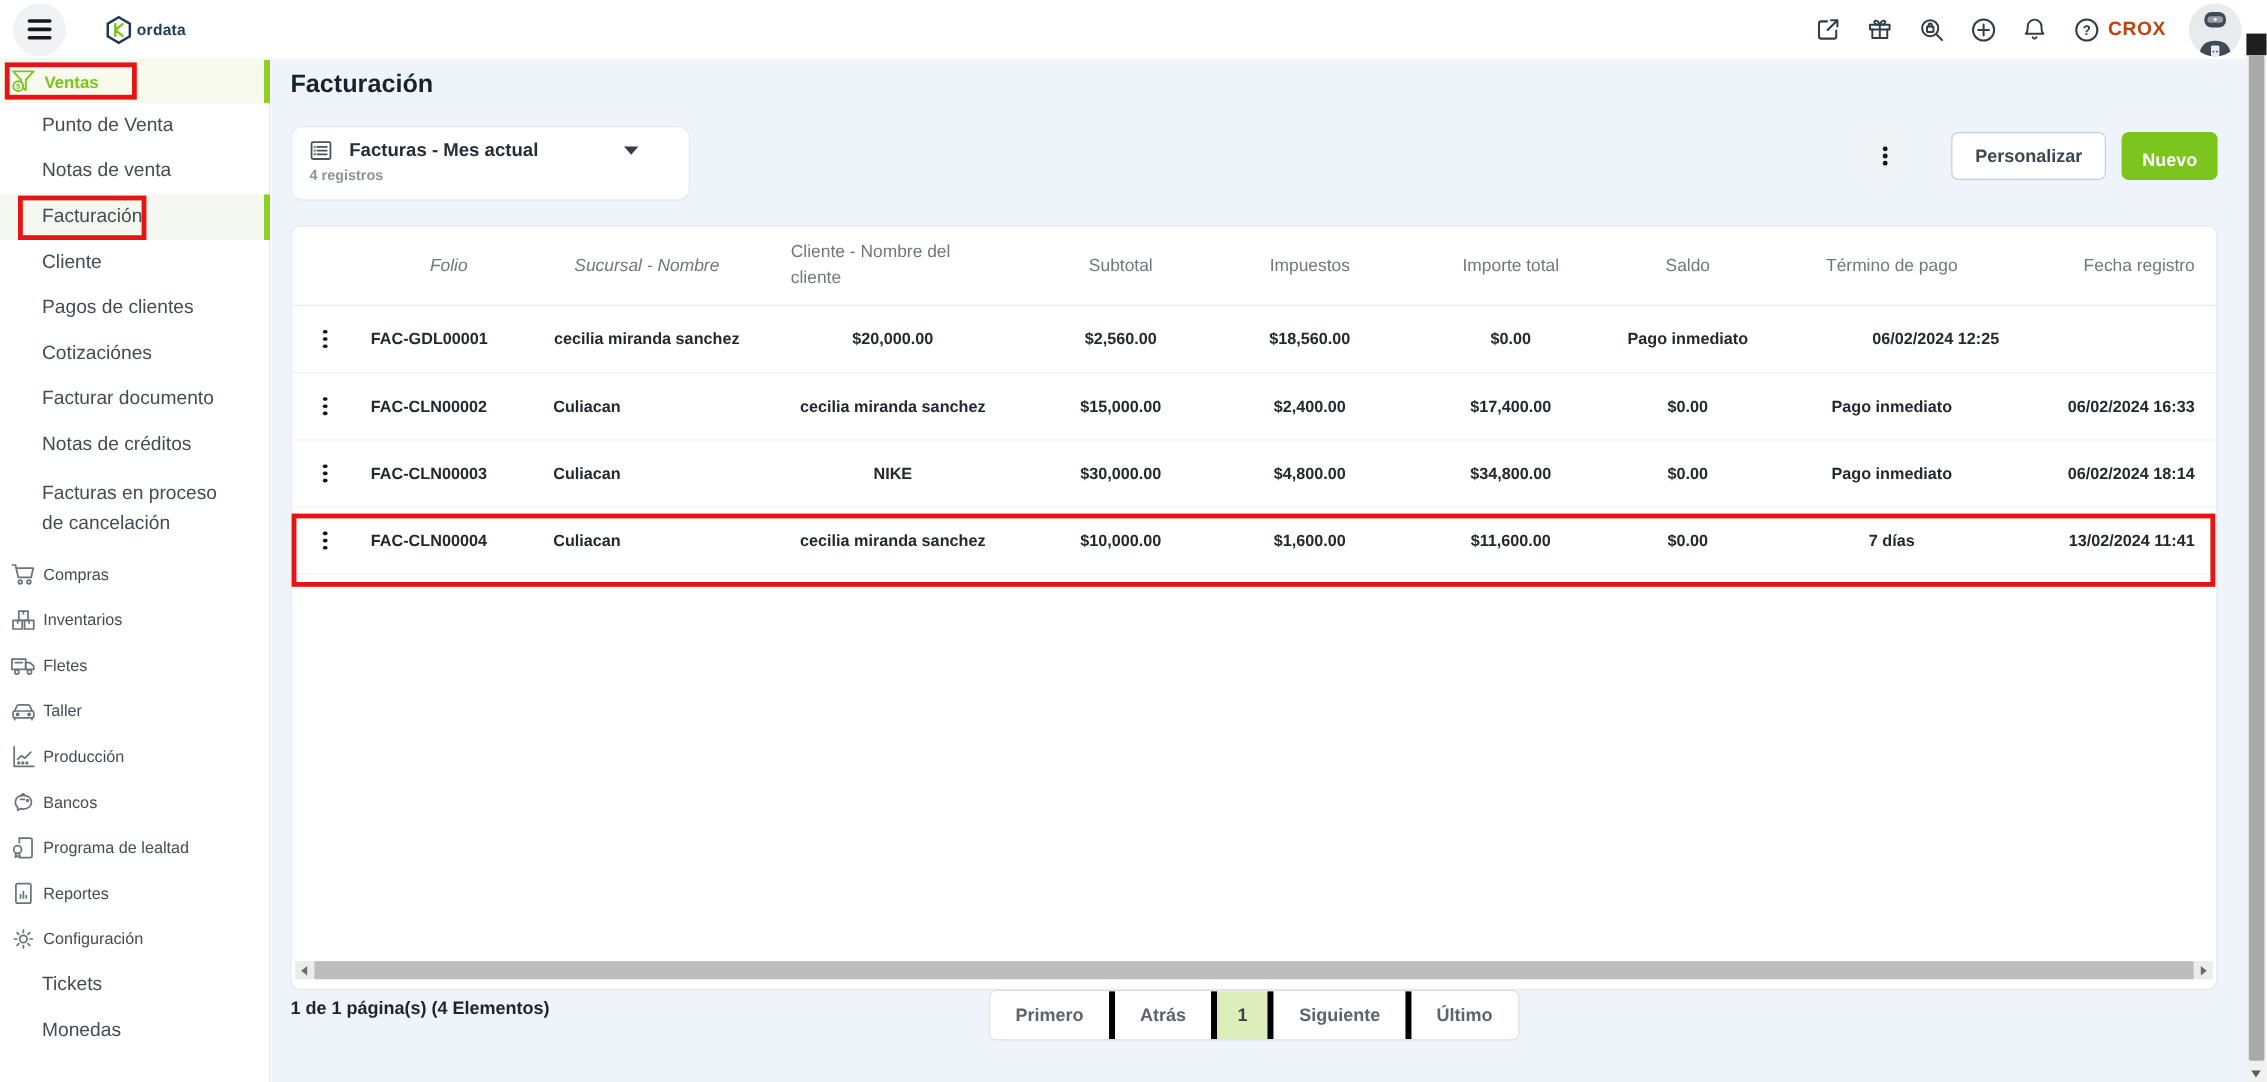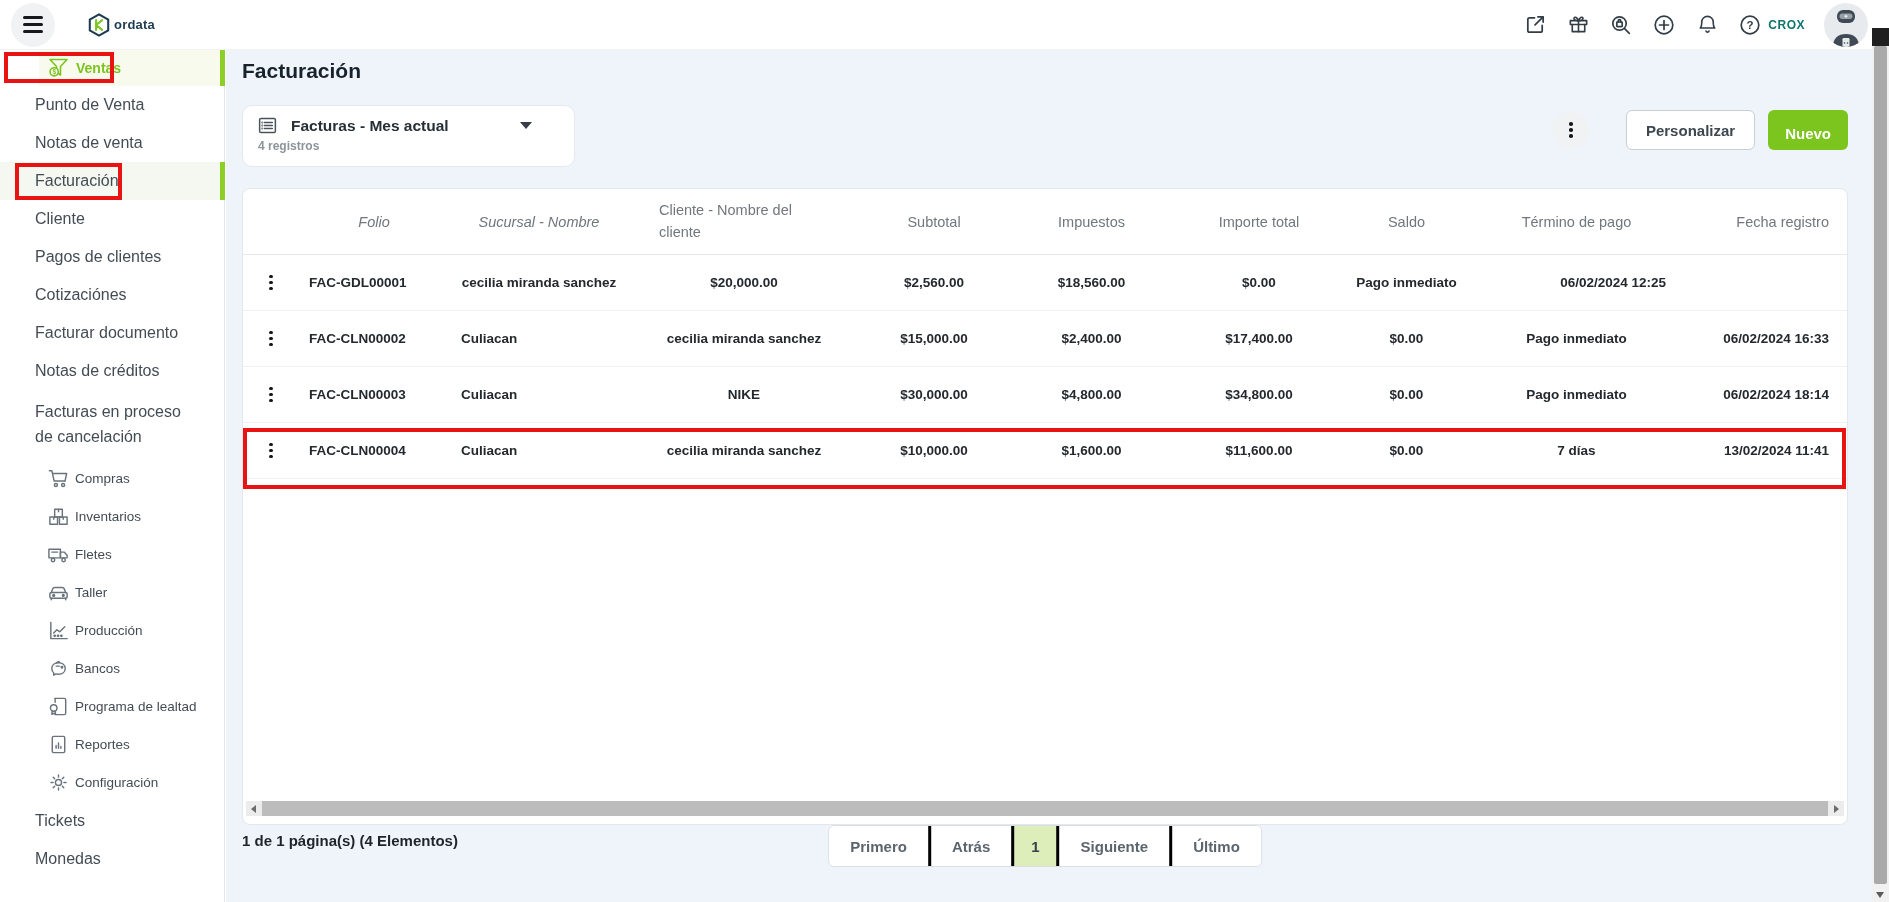--- a/index.html
+++ b/index.html
@@ -12,30 +12,30 @@
             display:flex; align-items:center; border-bottom:1px solid #f1f3f4; z-index:5; }
   .hamburger { width:44px; height:44px; border-radius:50%; background:#f1f2f3; border:none;
                margin-left:11px; display:flex; flex-direction:column; justify-content:center;
                align-items:center; gap:4.5px; cursor:pointer; }
   .hbar { width:20px; height:2.6px; background:#16191c; border-radius:2px; }
   .logo { display:flex; align-items:center; gap:2px; margin-left:31px; cursor:pointer; }
   .logo-text { font-size:13px; font-weight:700; color:#1d3a52; letter-spacing:.2px; }
   .topbar-right { margin-left:auto; margin-right:21px; display:flex; align-items:center; gap:19px; }
   .tbicon { background:none; border:none; cursor:pointer; width:24px; height:24px; display:flex;
             align-items:center; justify-content:center; padding:0; }
-  .user-label { font-size:12px; font-weight:700; color:#0f766e; letter-spacing:.5px; margin-left:-13px;text-align:center; }
+  .user-label { font-size:16px; font-weight:700; color:#c2410c; letter-spacing:.5px; margin-left:-13px;text-align:center; }
   .avatar { width:44px; height:44px; border-radius:50%; background:#e7ebee; overflow:hidden;
             display:flex; align-items:flex-end; justify-content:center; cursor:pointer; }
 
   
   .sidebar { position:absolute; top:50px; left:0; width:225px; bottom:0; background:#fff;
              border-right:1px solid #e3e7ea; z-index:4; }
   .side-item { position:relative; height:38px; display:flex; align-items:center;
                padding-left:35px; font-size:16px; color:#434c54; cursor:pointer; }
-  .side-item.root { padding-left:8px; gap:5px; font-size:13.5px;margin-left:39px; }
+  .side-item.root { padding-left:8px; gap:5px; font-size:13.5px; }
   .side-item.root svg { flex:0 0 auto; }
   .item-ventas { height:36px; background:#f8faee; }
   .item-ventas .side-label { color:#7cc41e; font-weight:700; font-size:14px; }
   .item-facturacion { background:#f5f7f1; }
   .active-bar::after { content:""; position:absolute; right:-1px; top:0; bottom:0; width:5px; background:#8bcf27; }
   .side-item.wrap { height:auto; padding-top:10px; padding-bottom:10px; line-height:1.55; padding-right:36px; }
 
   
   .main { position:absolute; top:50px; left:226px; right:17px; bottom:0; background:#eef4f9;
           padding:0 24px 0 16px; }
@@ -81,21 +81,21 @@
   .harrow.left { left:0; } .harrow.right { right:0; }
   .tri-left  { width:0; height:0; border-top:4px solid transparent; border-bottom:4px solid transparent; border-right:5px solid #6b6b6b; }
   .tri-right { width:0; height:0; border-top:4px solid transparent; border-bottom:4px solid transparent; border-left:5px solid #6b6b6b; }
 
   
   .footer-row { position:relative; height:50px; }
   .summary { position:absolute; left:0; top:7px; font-size:15px; font-weight:700; color:#1f2429; }
   .pagination { position:absolute; left:50%; transform:translateX(-50%); top:0; display:flex;
                 background:#fff; border:1px solid #d9dee3; border-radius:6px; overflow:hidden; }
   .pbtn { height:40px; padding:0 21px; display:flex; align-items:center; background:#fff; border:none;
-          border-left:3px solid #000000; font-family:inherit; font-size:15px; font-weight:700; color:#5c656e; cursor:pointer; }
+          border-left:5px solid #000000; font-family:inherit; font-size:15px; font-weight:700; color:#5c656e; cursor:pointer; }
   .pbtn:first-child { border-left:none; }
   .pbtn.active { background:#ddeebb; color:#39424a; padding:0 17px; }
 
   
   .vrail { position:absolute; right:0; top:28px; bottom:0; width:17px; background:#f1f1f1; z-index:6; }
   .vrail-dark { position:absolute; top:0; left:0; right:0; height:18px; background:#1f1f1f; }
   .vthumb { position:absolute; top:18px; left:2px; right:2px; bottom:18px; background:#a9a9a9; border-radius:2px; cursor:grab; }
   .vdown { position:absolute; bottom:4px; left:4px; width:0; height:0; border-left:4.5px solid transparent;
            border-right:4.5px solid transparent; border-top:6px solid #5a5a5a; }
 

